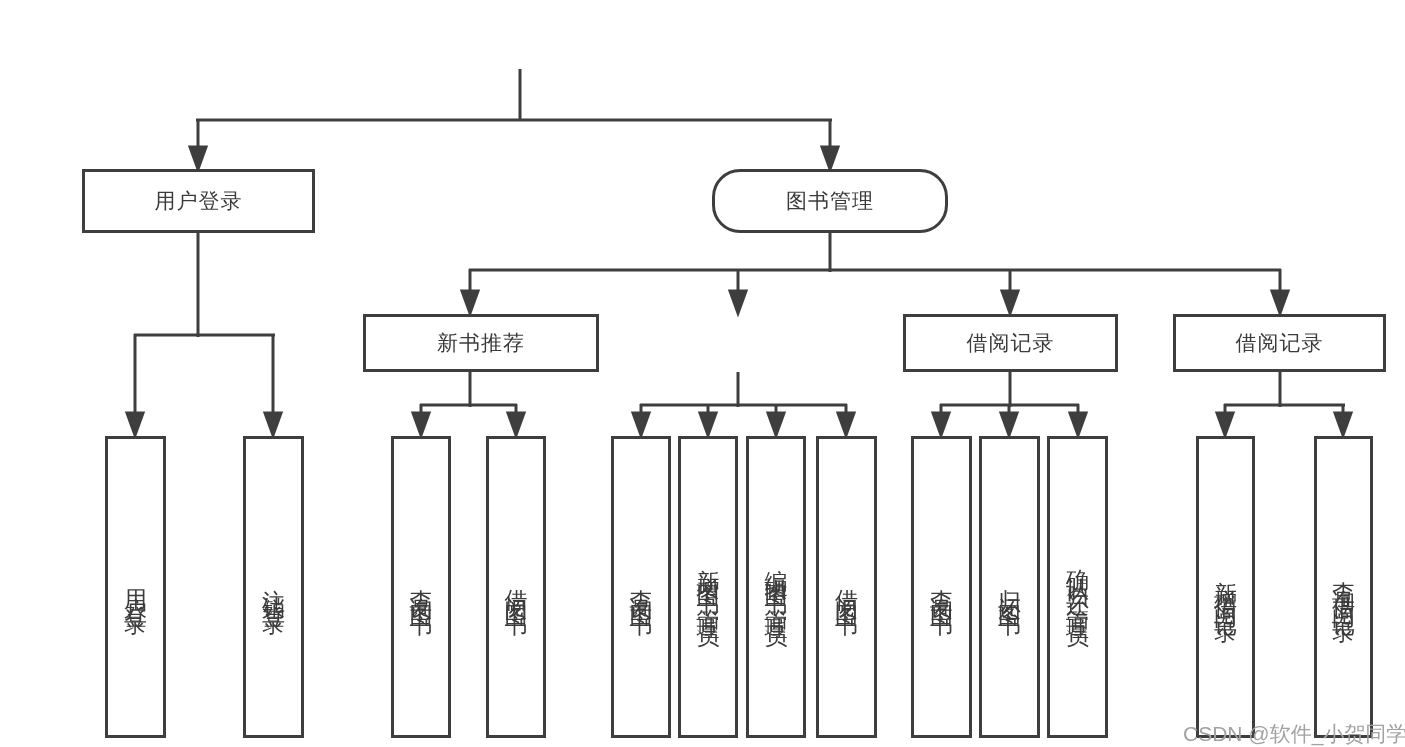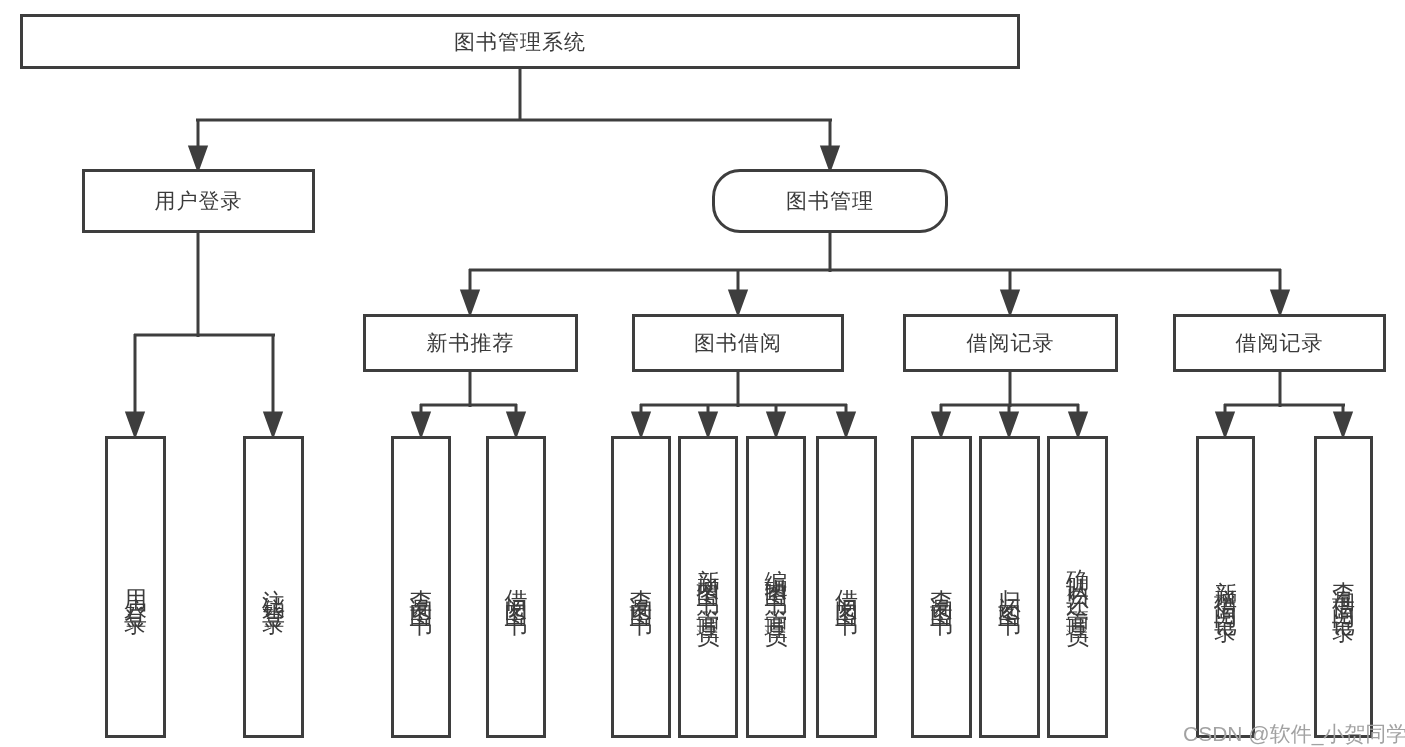--- a/index.html
+++ b/index.html
@@ -42,21 +42,21 @@
     text-orientation: mixed;
     font-size: 23px;
     letter-spacing: 8px;
     line-height: 1;
     white-space: nowrap;
   }
   
   .n-root           { left: 20px;   top: 14px;  width: 1000px; height: 55px; }
   .n-user-login     { left: 82px;   top: 169px; width: 233px;  height: 64px; }
   .n-book-mgmt      { left: 712px;  top: 169px; width: 236px;  height: 64px; border-radius: 28px; }
-  .n-new-books      { left: 363px;  top: 314px; width: 215px;  height: 58px; }
+  .n-new-books      { left: 363px;  top: 314px; width: 236px;  height: 58px; }
   .n-book-borrow    { left: 632px;  top: 314px; width: 212px;  height: 58px; }
   .n-current-borrow { left: 903px;  top: 314px; width: 215px;  height: 58px; }
   .n-borrow-records { left: 1173px; top: 314px; width: 213px;  height: 58px; }
   .n-ul-login    { left: 105px;  top: 436px; width: 61px; height: 302px; }
   .n-ul-logout   { left: 243px;  top: 436px; width: 61px; height: 302px; }
   .n-nb-query    { left: 391px;  top: 436px; width: 60px; height: 302px; }
   .n-nb-borrow   { left: 486px;  top: 436px; width: 60px; height: 302px; }
   .n-bb-query    { left: 611px;  top: 436px; width: 60px; height: 302px; }
   .n-bb-add      { left: 678px;  top: 436px; width: 60px; height: 302px; }
   .n-bb-edit     { left: 746px;  top: 436px; width: 60px; height: 302px; }
@@ -138,27 +138,25 @@
 
       <line x1="1280" y1="372" x2="1280" y2="407"></line>
       <line x1="1224" y1="405" x2="1345" y2="405"></line>
       <line x1="1225" y1="404" x2="1225" y2="416"></line>
       <polygon points="1217,413 1233,413 1225,435"></polygon>
       <line x1="1343" y1="404" x2="1343" y2="416"></line>
       <polygon points="1335,413 1351,413 1343,435"></polygon>
     </g>
   </svg>
 
-  <div class="box hlabel n-root">图书管理系统</div>
 
   <div class="box hlabel n-user-login">用户登录</div>
   <div class="box hlabel n-book-mgmt">图书管理</div>
 
   <div class="box hlabel n-new-books">新书推荐</div>
-  <div class="box hlabel n-book-borrow">图书借阅</div>
   <div class="box hlabel n-current-borrow">借阅记录</div>
   <div class="box hlabel n-borrow-records">借阅记录</div>
 
   <div class="box leaf n-ul-login">
     <span class="vtext">用户登录</span>
   </div>
   <div class="box leaf n-ul-logout">
     <span class="vtext">注销登录</span>
   </div>
 

